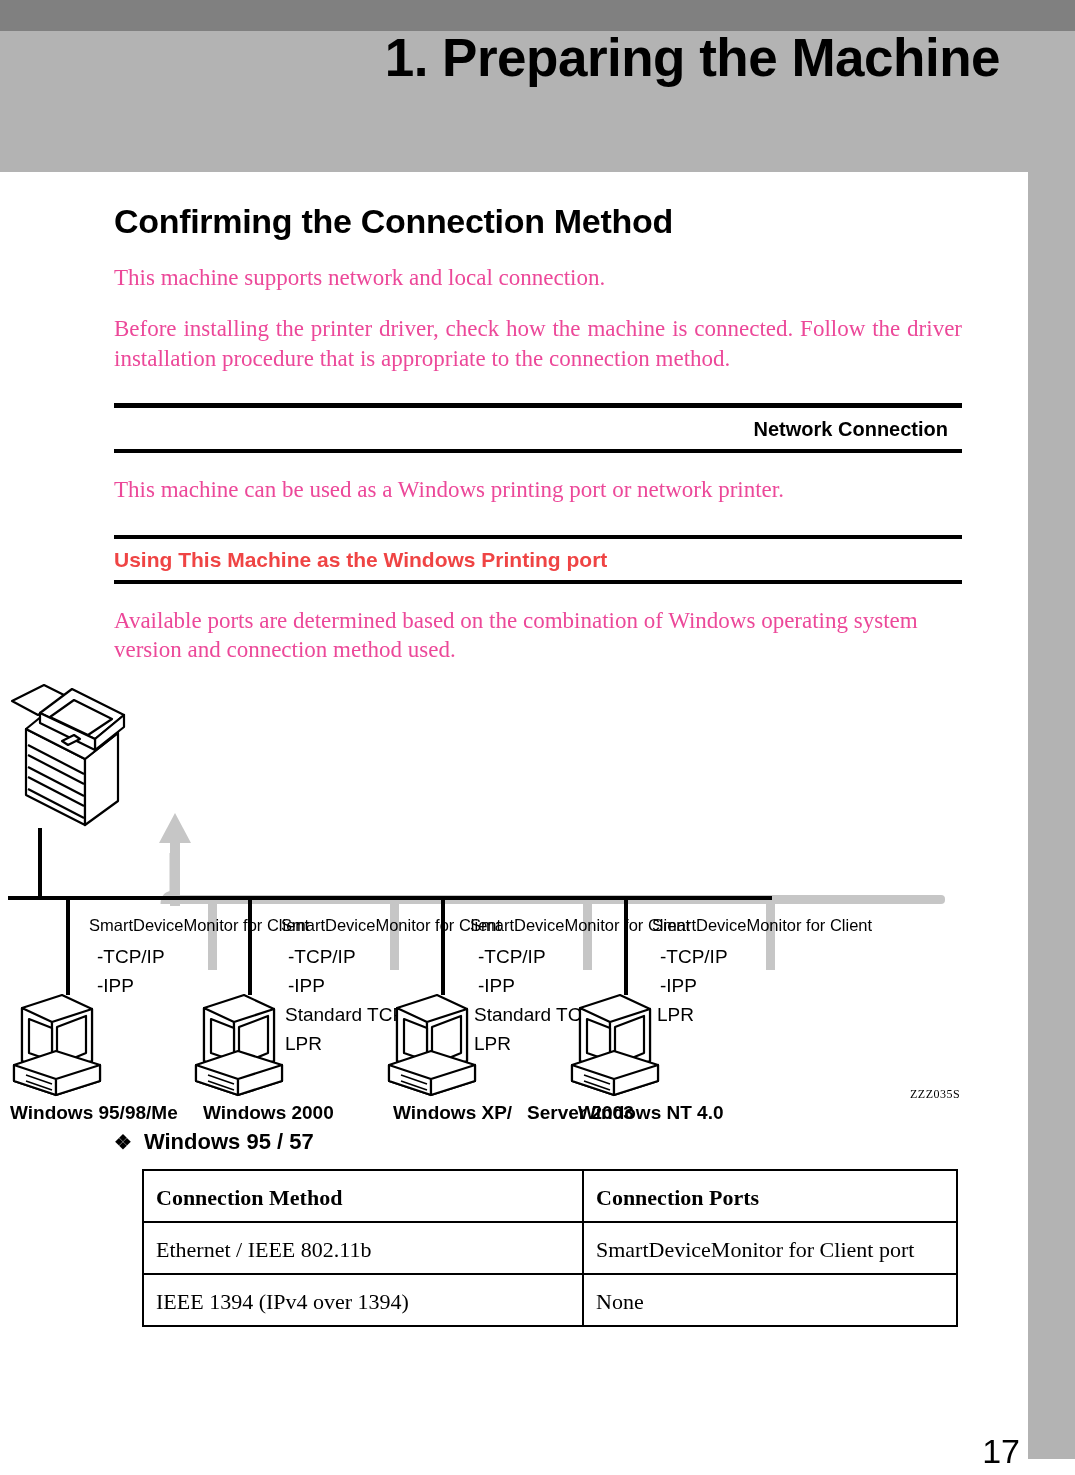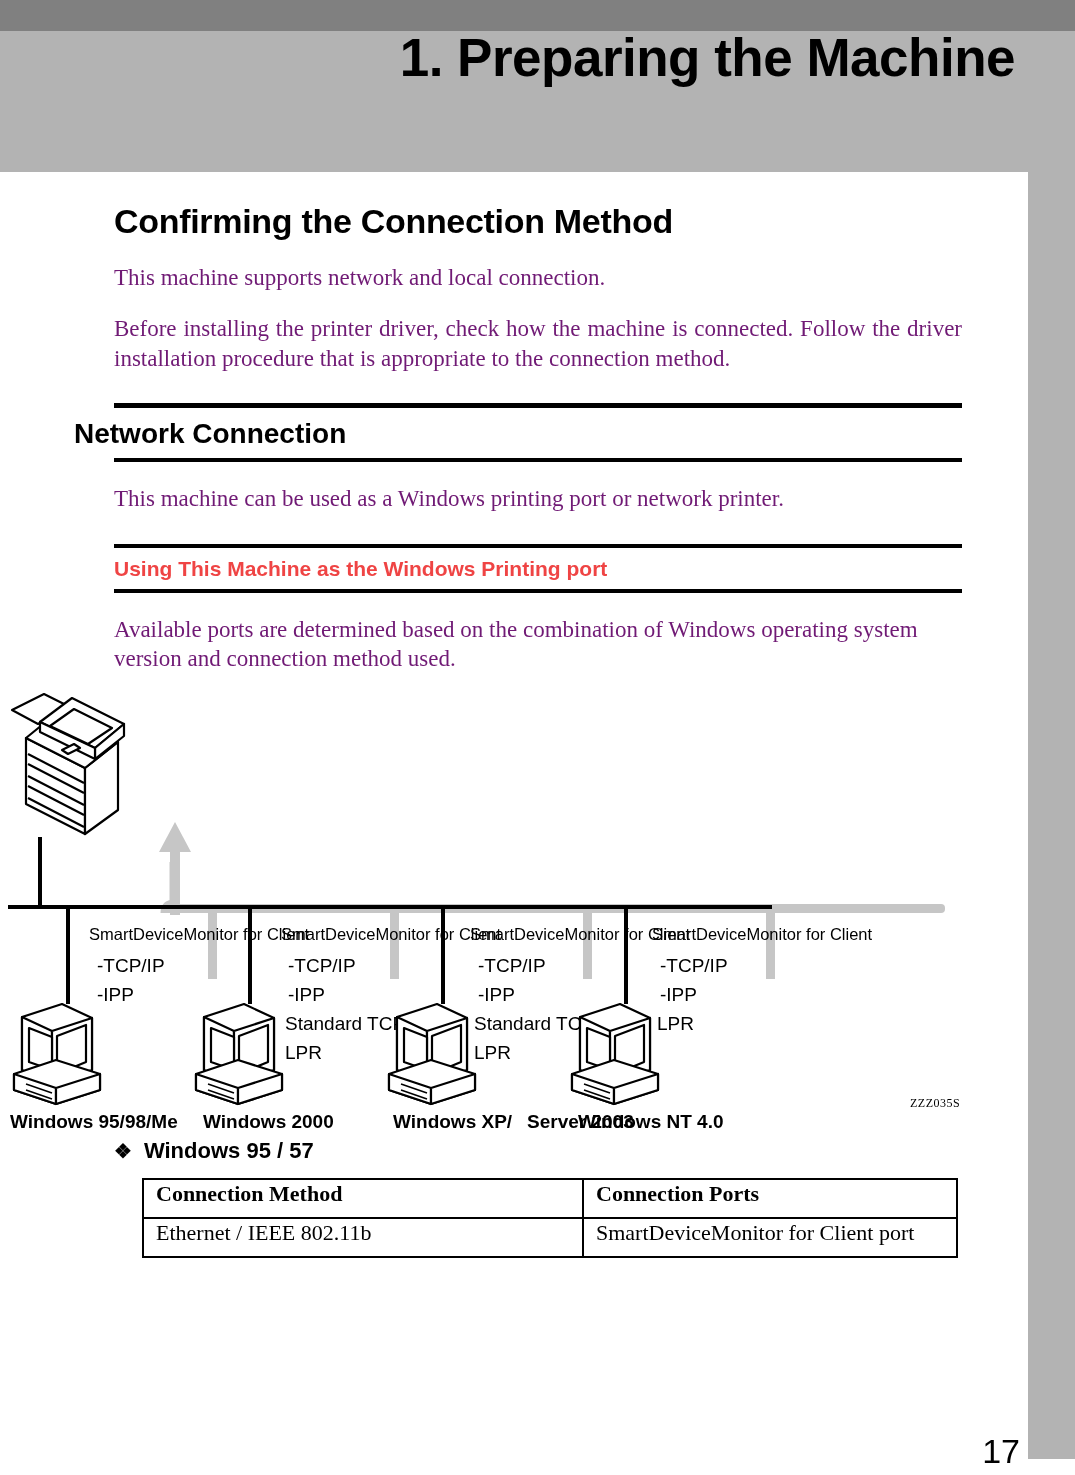--- a/index.html
+++ b/index.html
@@ -23,21 +23,21 @@
     background: #808080;
   }
   .hdr-light {
     position: absolute;
     left: 0; top: 31px;
     width: 1028px; height: 141px;
     background: #b3b3b3;
   }
   .chapter-title {
     position: absolute;
-    left: 15px; top: 27px;
+    left: 0; top: 27px;
     width: 1000px;
     text-align: right;
     font-family: "Liberation Sans", sans-serif;
     font-weight: bold;
     font-size: 53px;
     letter-spacing: -0.5px;
     color: #000;
     white-space: nowrap;
   }
 
@@ -75,21 +75,21 @@
     letter-spacing: -0.3px;
     color: #000;
   }
 
   .para {
     margin: 22px 0 0 114px;
     width: 848px;
     font-family: "Liberation Serif", serif;
     font-size: 23px;
     line-height: 1.28;
-    color: #701a75;
+    color: #ec4899;
     text-align: justify;
   }
   .para.nojust { text-align: left; }
 
   .rule-thick {
     margin: 30px 0 0 114px;
     width: 848px;
     height: 5px;
     background: #000;
   }
@@ -97,22 +97,23 @@
     margin: 8px 0 0 114px;
     width: 848px;
     height: 4px;
     background: #000;
   }
 
   .h2 {
     margin: 10px 0 0 74px;
     font-family: "Liberation Sans", sans-serif;
     font-weight: bold;
-    font-size: 28px;
-    color: #000;
+    font-size: 20px;
+    color: #000;
+    text-align: right;
   }
 
   .h3 {
     margin: 9px 0 0 114px;
     font-family: "Liberation Sans", sans-serif;
     font-weight: bold;
     font-size: 21px;
     color: #ef4444;
   }
 
@@ -145,21 +146,21 @@
   table.ports {
     margin: 14px 0 0 142px;
     width: 816px;
     border-collapse: collapse;
     font-family: "Liberation Serif", serif;
     font-size: 22px;
     color: #000;
   }
   table.ports td, table.ports th {
     border: 2px solid #000;
-    padding: 0 10px 9px 12px;
+    padding: 13px 10px 9px 12px;
     text-align: left;
     vertical-align: middle;
     height: 28px;
   }
   table.ports th { font-weight: bold; }
   table.ports .col1 { width: 416px; }
 </style>
 </head>
 <body>
 
@@ -344,16 +345,20 @@
       <tr>
         <th class="col1">Connection Method</th>
         <th>Connection Ports</th>
       </tr>
     </thead>
     <tbody>
       <tr>
         <td class="col1">Ethernet / IEEE 802.11b</td>
         <td>SmartDeviceMonitor for Client port</td>
       </tr>
+      <tr>
+        <td class="col1">IEEE 1394 (IPv4 over 1394)</td>
+        <td>None</td>
+      </tr>
     </tbody>
   </table>
 
 </div>
 
 </body></html>

